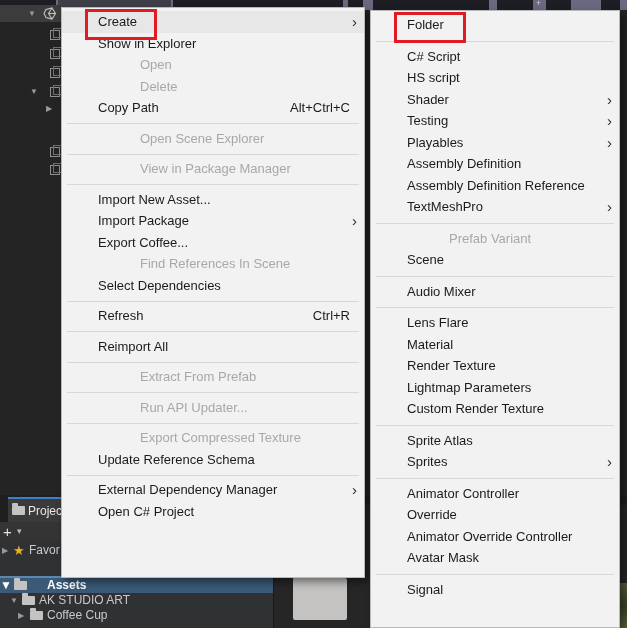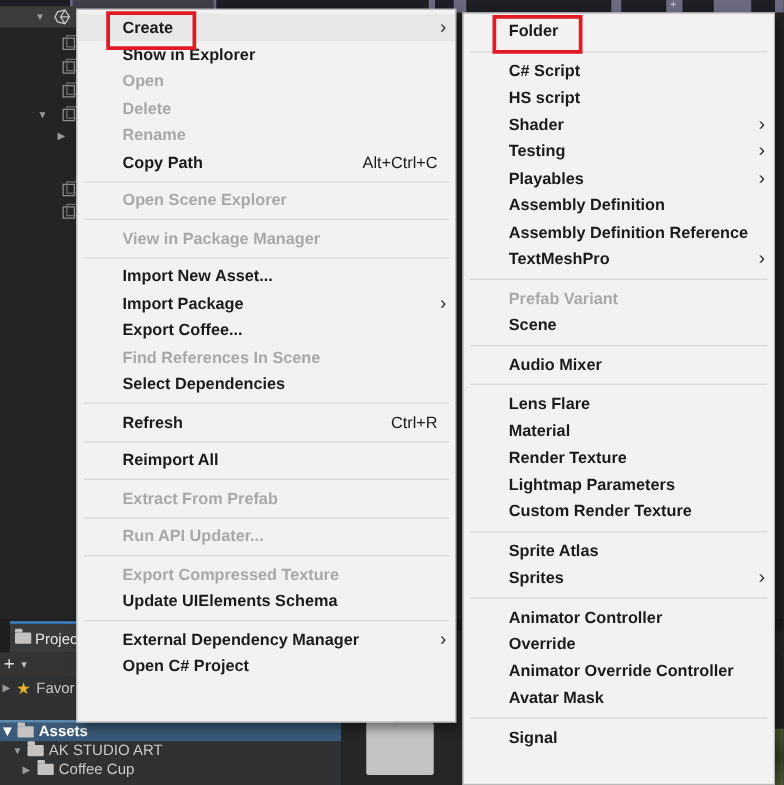--- a/index.html
+++ b/index.html
@@ -37,24 +37,24 @@
   .divider{position:absolute;left:273px;top:0;width:1px;height:133px;background:#1a1a1a;}
   .content{position:absolute;left:274px;top:10px;width:353px;height:123px;background:#262626;}
   .bigfolder{position:absolute;left:19px;top:73px;width:54px;height:42px;background:#c4c3c2;border-radius:2px;}
   .bigfolder::before{content:'';position:absolute;left:0;top:-7px;width:22px;height:8px;background:#c4c3c2;border-radius:2px 4px 0 0;}
   .texthumb{position:absolute;right:0;top:78px;width:7px;height:45px;background:linear-gradient(180deg,#55603a 0%,#3a4527 50%,#59653c 100%);}
   
   .menu{position:absolute;background:#f2f2f2;border:1px solid #b9b9b9;box-shadow:4px 4px 8px rgba(0,0,0,0.45);box-sizing:border-box;padding:3px 0;}
   #left-menu{left:61px;top:7px;width:304px;height:571px;z-index:10;}
   #sub-menu{left:370px;top:10px;width:250px;height:618px;z-index:11;}
   .mi{position:relative;height:21.5px;line-height:21.5px;font-size:13px;color:#1b1b1b;padding:0 14px 0 36px;box-sizing:border-box;white-space:nowrap;display:flex;}
-  .mi .lbl{flex:1;overflow:hidden;font-weight:bold;}
+  .mi .lbl{flex:1;overflow:hidden;}
   .mi .sc{margin-left:16px;}
   .mi .arr{position:absolute;right:7px;top:0;font-size:15px;color:#2d2d2d;}
-  .mi.dis{color:#a8a8a8;}
+  .mi.dis{color:#a8a8a8;margin-left:42px;}
   .mi.hl{background:#e7e7e7;}
   .msep{height:9px;position:relative;}
   #sub-menu .msep{height:10px;}
   .msep::after{content:'';position:absolute;left:5px;right:5px;top:50%;border-top:1px solid #d8d8d8;}
   .ann{position:absolute;left:23px;top:-2px;width:66px;height:25px;border:3px solid #e01b24;box-sizing:content-box;z-index:5;pointer-events:none;}
 </style>
 </head>
 <body>
 
 <div class="topbar">
@@ -99,21 +99,21 @@
     <span class="caret">▾</span>
   </div>
   <div class="row" style="top:48px">
     <span class="exp" style="left:2px">▶</span>
     <span class="star" style="left:13px">★</span>
     <span style="position:absolute;left:29px">Favor</span>
   </div>
   <div class="selrow">
     <span class="exp" style="left:2px;top:0">▼</span>
     <span class="fold" style="left:14px;top:3px"></span>
-    <span style="position:absolute;left:31px">Assets</span>
+    <span style="position:absolute;left:47px">Assets</span>
   </div>
   <div class="row" style="top:98px">
     <span class="exp" style="left:10px">▼</span>
     <span class="fold" style="left:22px"></span>
     <span style="position:absolute;left:39px">AK STUDIO ART</span>
   </div>
   <div class="row" style="top:113px">
     <span class="exp" style="left:18px">▶</span>
     <span class="fold" style="left:30px"></span>
     <span style="position:absolute;left:47px">Coffee Cup</span>
@@ -134,23 +134,20 @@
       </div>
       <div class="mi">
         <span class="lbl">Show in Explorer</span>
       </div>
       <div class="mi dis">
         <span class="lbl">Open</span>
       </div>
       <div class="mi dis">
         <span class="lbl">Delete</span>
       </div>
-      <div class="mi dis">
-        <span class="lbl">Rename</span>
-      </div>
       <div class="mi">
         <span class="lbl">Copy Path</span>
         <span class="sc">Alt+Ctrl+C</span>
       </div>
       <div class="msep"></div>
       <div class="mi dis">
         <span class="lbl">Open Scene Explorer</span>
       </div>
       <div class="msep"></div>
       <div class="mi dis">
@@ -188,21 +185,21 @@
       </div>
       <div class="msep"></div>
       <div class="mi dis">
         <span class="lbl">Run API Updater...</span>
       </div>
       <div class="msep"></div>
       <div class="mi dis">
         <span class="lbl">Export Compressed Texture</span>
       </div>
       <div class="mi">
-        <span class="lbl">Update UIElements Schema</span>
+        <span class="lbl">Update Reference Schema</span>
       </div>
       <div class="msep"></div>
       <div class="mi">
         <span class="lbl">External Dependency Manager</span>
         <span class="arr">›</span>
       </div>
       <div class="mi">
         <span class="lbl">Open C# Project</span>
       </div>
     </div>

